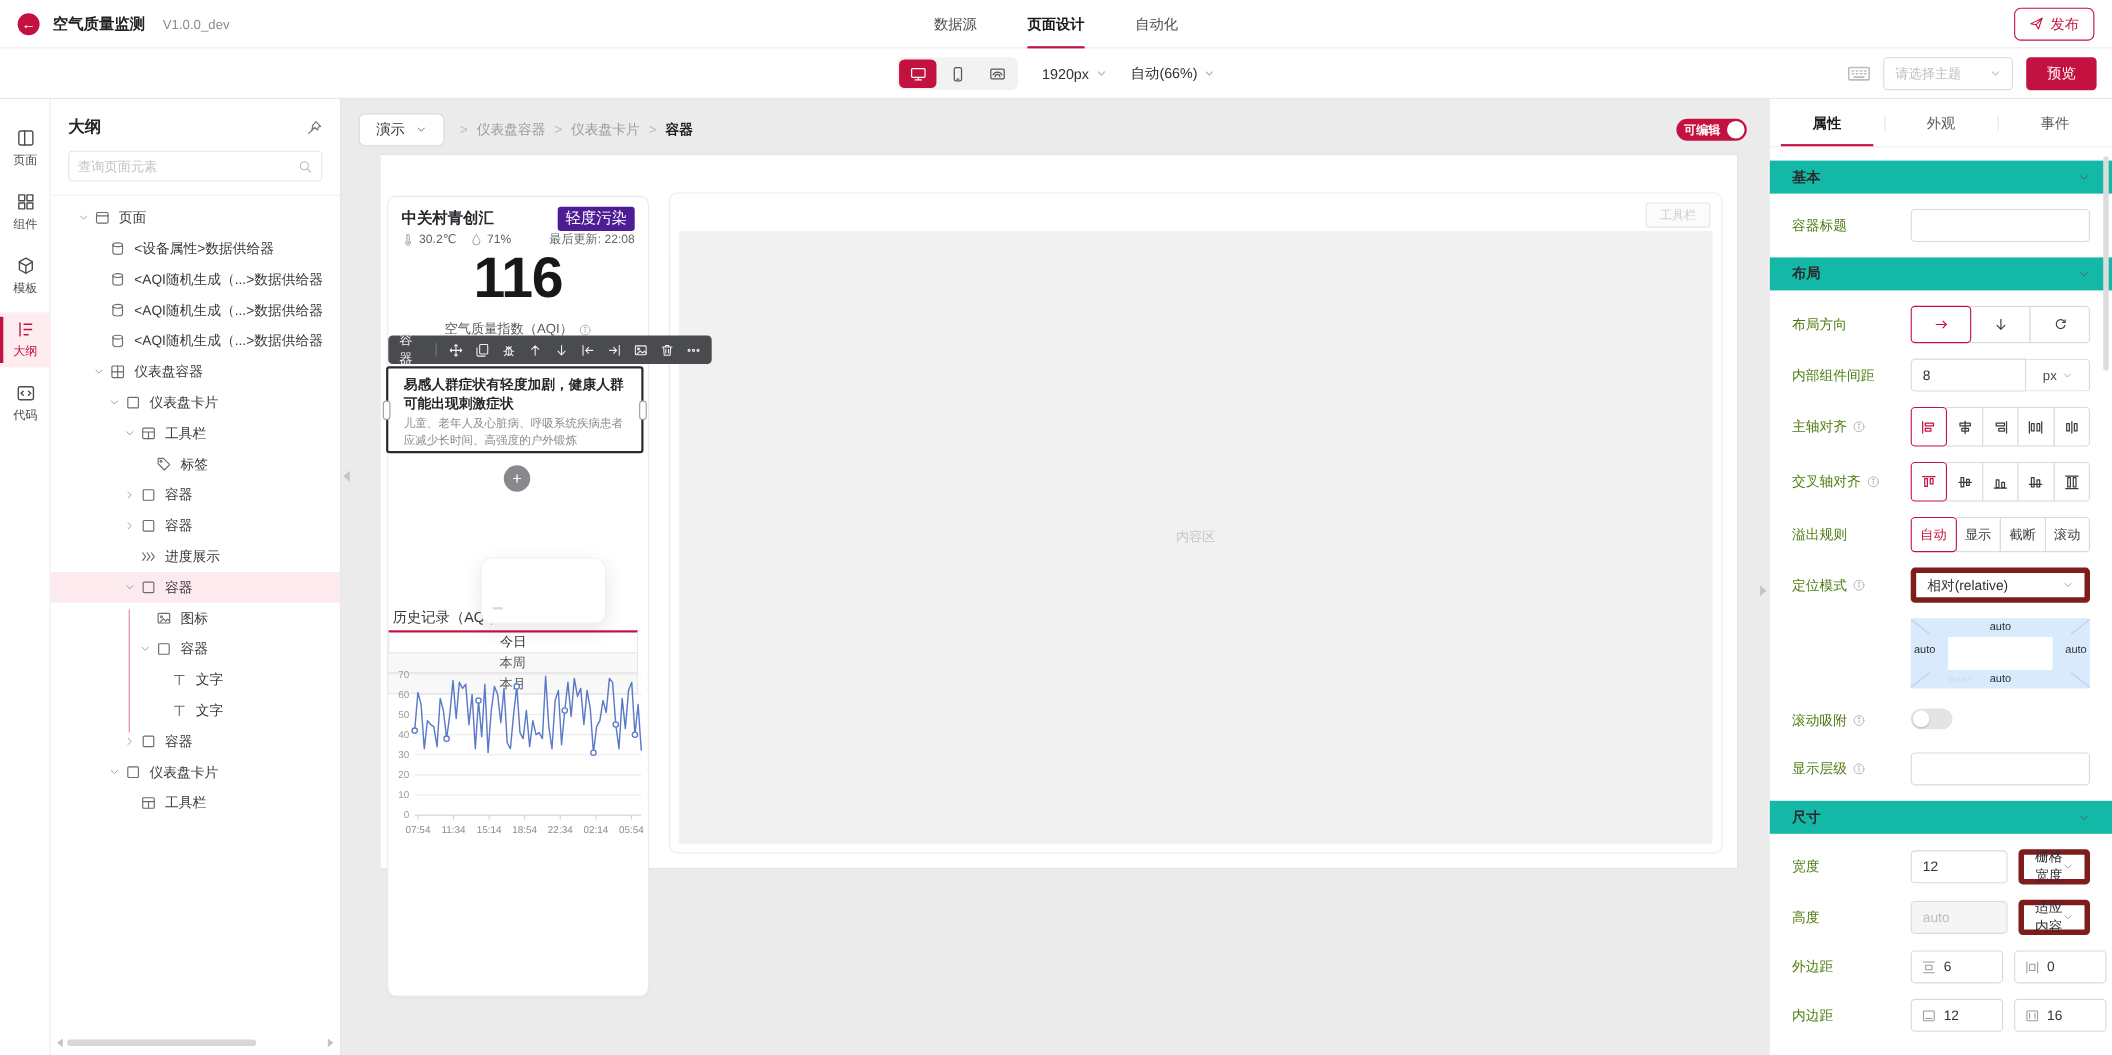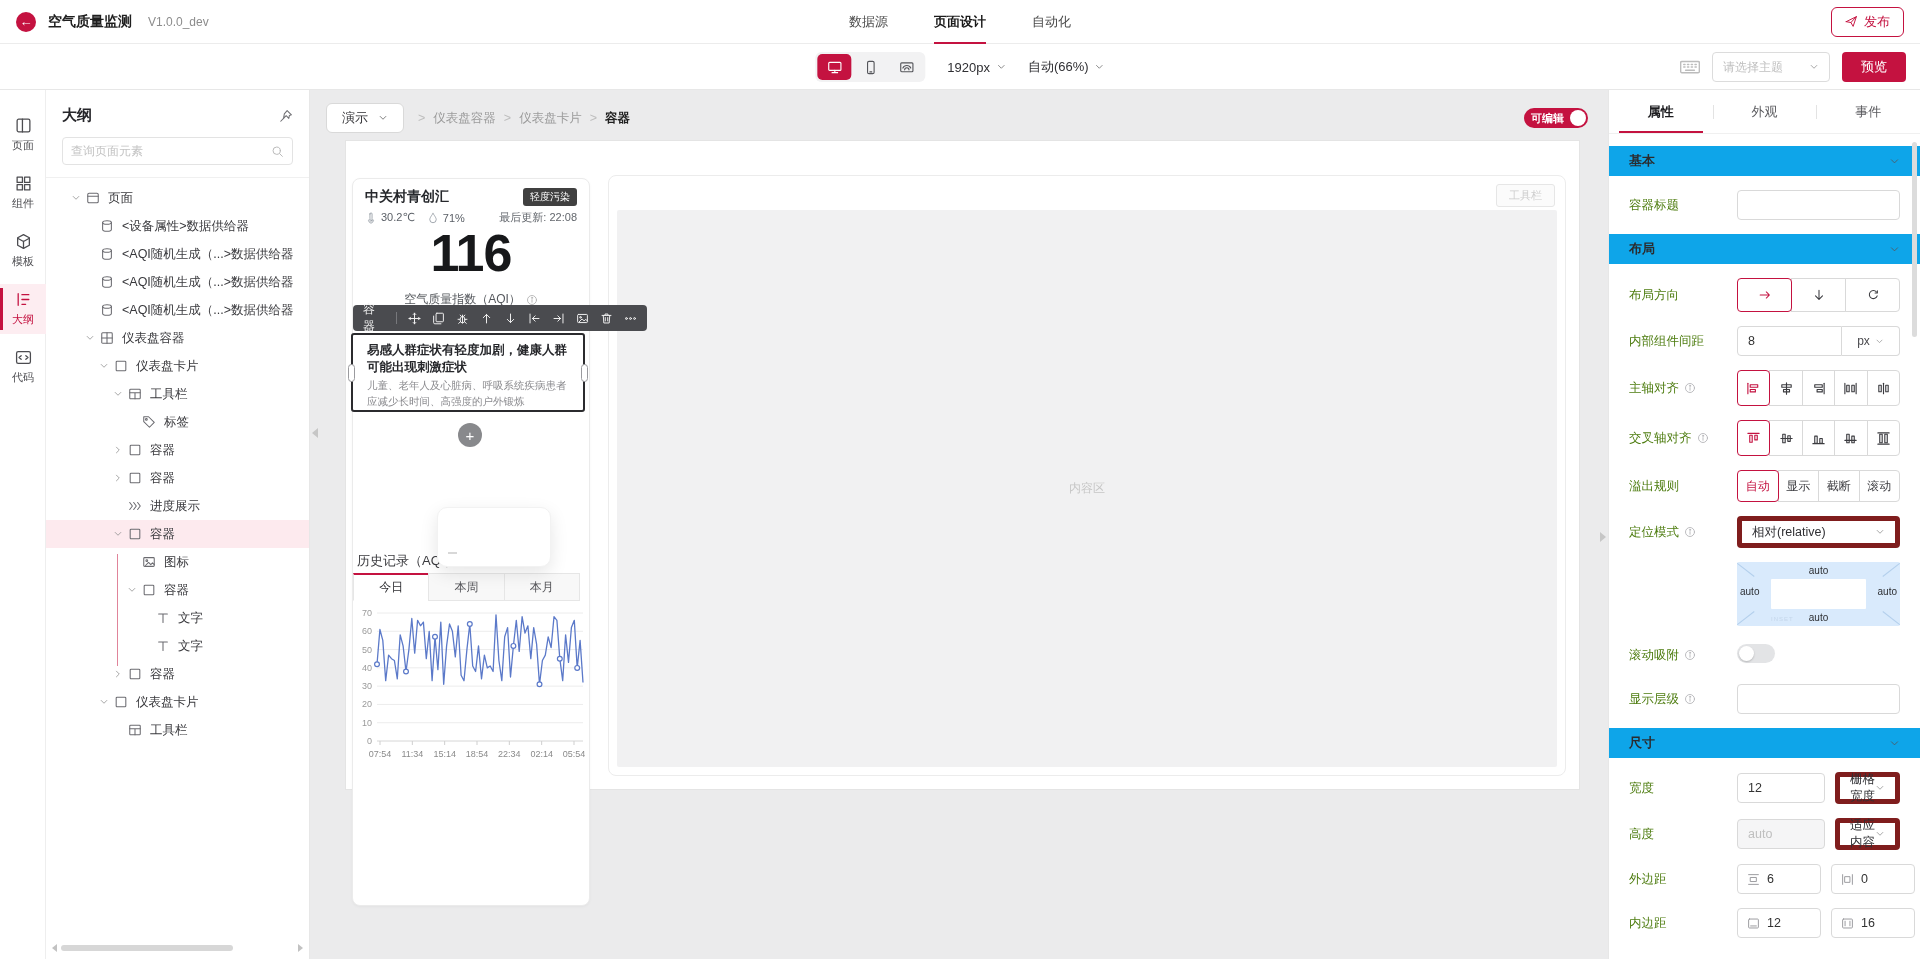--- a/index.html
+++ b/index.html
@@ -93,32 +93,32 @@
   .edit-toggle { margin-left:auto; height:20px; width:64px; background:var(--acc); border-radius:10px;
     position:relative; display:flex; align-items:center; cursor:pointer; }
   .edit-toggle .tx { color:#fff; font-size:11px; font-weight:700; margin-left:7px; }
   .edit-toggle .knob { position:absolute; right:2px; top:2px; width:16px; height:16px; border-radius:50%; background:#fff; }
   .page { position:absolute; left:35px; top:50px; width:1235px; height:650px; background:#fff; border:1px solid #e4e4e4; }
 
   .card1 { position:absolute; left:42px; top:88px; width:238px; height:728px; background:#fff;
     border:1px solid #ebebeb; border-radius:8px; box-shadow:0 1px 3px rgba(0,0,0,.04); z-index:2; }
   .c1-head { position:absolute; left:12px; right:12px; top:9px; display:flex; align-items:center; }
   .c1-title { font-size:14px; font-weight:700; color:#26282c; }
-  .badge { margin-left:auto; background:#404040; color:#fff; font-size:10px; padding:2px 7px; border-radius:3px; }
+  .badge { margin-left:auto; background:#4c1d95; color:#fff; font-size:14px; padding:2px 7px; border-radius:3px; }
   .c1-meta { position:absolute; left:12px; right:12px; top:31px; display:flex; align-items:center; gap:4px;
     font-size:11px; color:#5a5f66; }
   .c1-meta .icn { font-size:12px; color:#9aa0a8; }
   .c1-meta .upd { margin-left:auto; color:#63676d; }
   .aqi-num { position:absolute; left:0; right:0; top:44px; text-align:center; font-size:52px; font-weight:700;
     color:#17181a; letter-spacing:-1px; }
   .aqi-lbl { position:absolute; left:0; right:0; top:112px; display:flex; align-items:center; justify-content:center;
     gap:5px; font-size:12px; color:#55585d; }
   .aqi-lbl .icn { font-size:12px; color:#b3b3b3; }
   .hist-title { position:absolute; left:4px; top:373px; font-size:13px; font-weight:500; color:#3a3a3e; }
-  .hist-tabs { position:absolute; left:0; top:394px; width:227px; height:28px; display:flex; }
+  .hist-tabs { position:absolute; left:0; top:394px; width:227px; height:28px; display:flex;flex-direction:column; }
   .htab { flex:1; display:flex; align-items:center; justify-content:center; font-size:12px; color:#56565a;
     background:#f8f8f8; border:1px solid #e6e6e6; margin-left:-1px; cursor:pointer; }
   .htab:first-child { margin-left:0; }
   .htab.act { background:#fff; color:#2e2e32; border-top:2px solid var(--acc); border-bottom-color:#fff; }
   .chart { position:absolute; left:0; top:424px; width:238px; height:170px; }
 
   .sel-toolbar { position:absolute; left:43px; top:215px; width:294px; height:26px; background:#4a4b4f;
     border-radius:4px; display:flex; align-items:center; padding:0 10px; gap:11px; color:#f2f2f2; z-index:7; }
   .sel-toolbar .lb { font-size:12px; }
   .sel-toolbar .dv { width:1px; height:12px; background:#77787c; }
@@ -148,21 +148,21 @@
 
   
   .props { position:absolute; left:1608px; top:90px; width:312px; height:869px; background:#fff;
     border-left:1px solid #e7e7e7; z-index:20; }
   .p-tabs { height:44px; display:flex; align-items:stretch; border-bottom:1px solid #f0f0f0; }
   .p-tab { flex:1; display:flex; align-items:center; justify-content:center; font-size:13px; color:#5a5a5e;
     position:relative; cursor:pointer; }
   .p-tab.act { color:#1c1c1f; font-weight:700; }
   .p-tab.act::after { content:""; position:absolute; left:10px; right:10px; bottom:0; height:2px; background:var(--acc); }
   .p-tab + .p-tab::before { content:""; position:absolute; left:0; top:15px; height:14px; width:1px; background:#e3e3e3; }
-  .sec-head { height:30px; background:#0ea5e9; display:flex; align-items:center; justify-content:space-between;
+  .sec-head { height:30px; background:#14b8a6; display:flex; align-items:center; justify-content:space-between;
     padding:0 20px; margin-top:12px; }
   .sec-head .st { font-size:13px; font-weight:700; color:#2b2b2e; }
   .sec-head .icn { font-size:11px; color:#55555a; cursor:pointer; }
   .prow { margin:14px 0; padding:0 20px; display:grid; grid-template-columns:108px 1fr; align-items:center; min-height:30px; }
   .plab { font-size:12.5px; color:#4d7c0f; display:flex; align-items:center; gap:5px; }
   .plab .icn { font-size:12px; color:#b5b5b9; }
   .pinput { height:30px; width:100%; border:1px solid #d9d9d9; border-radius:4px; padding:0 10px;
     font-size:12.5px; color:#333; font-family:inherit; outline:none; background:#fff; }
   .pinput:disabled { background:#f5f5f6; color:#bfbfbf; }
   .pinput::placeholder { color:#bfbfbf; }

